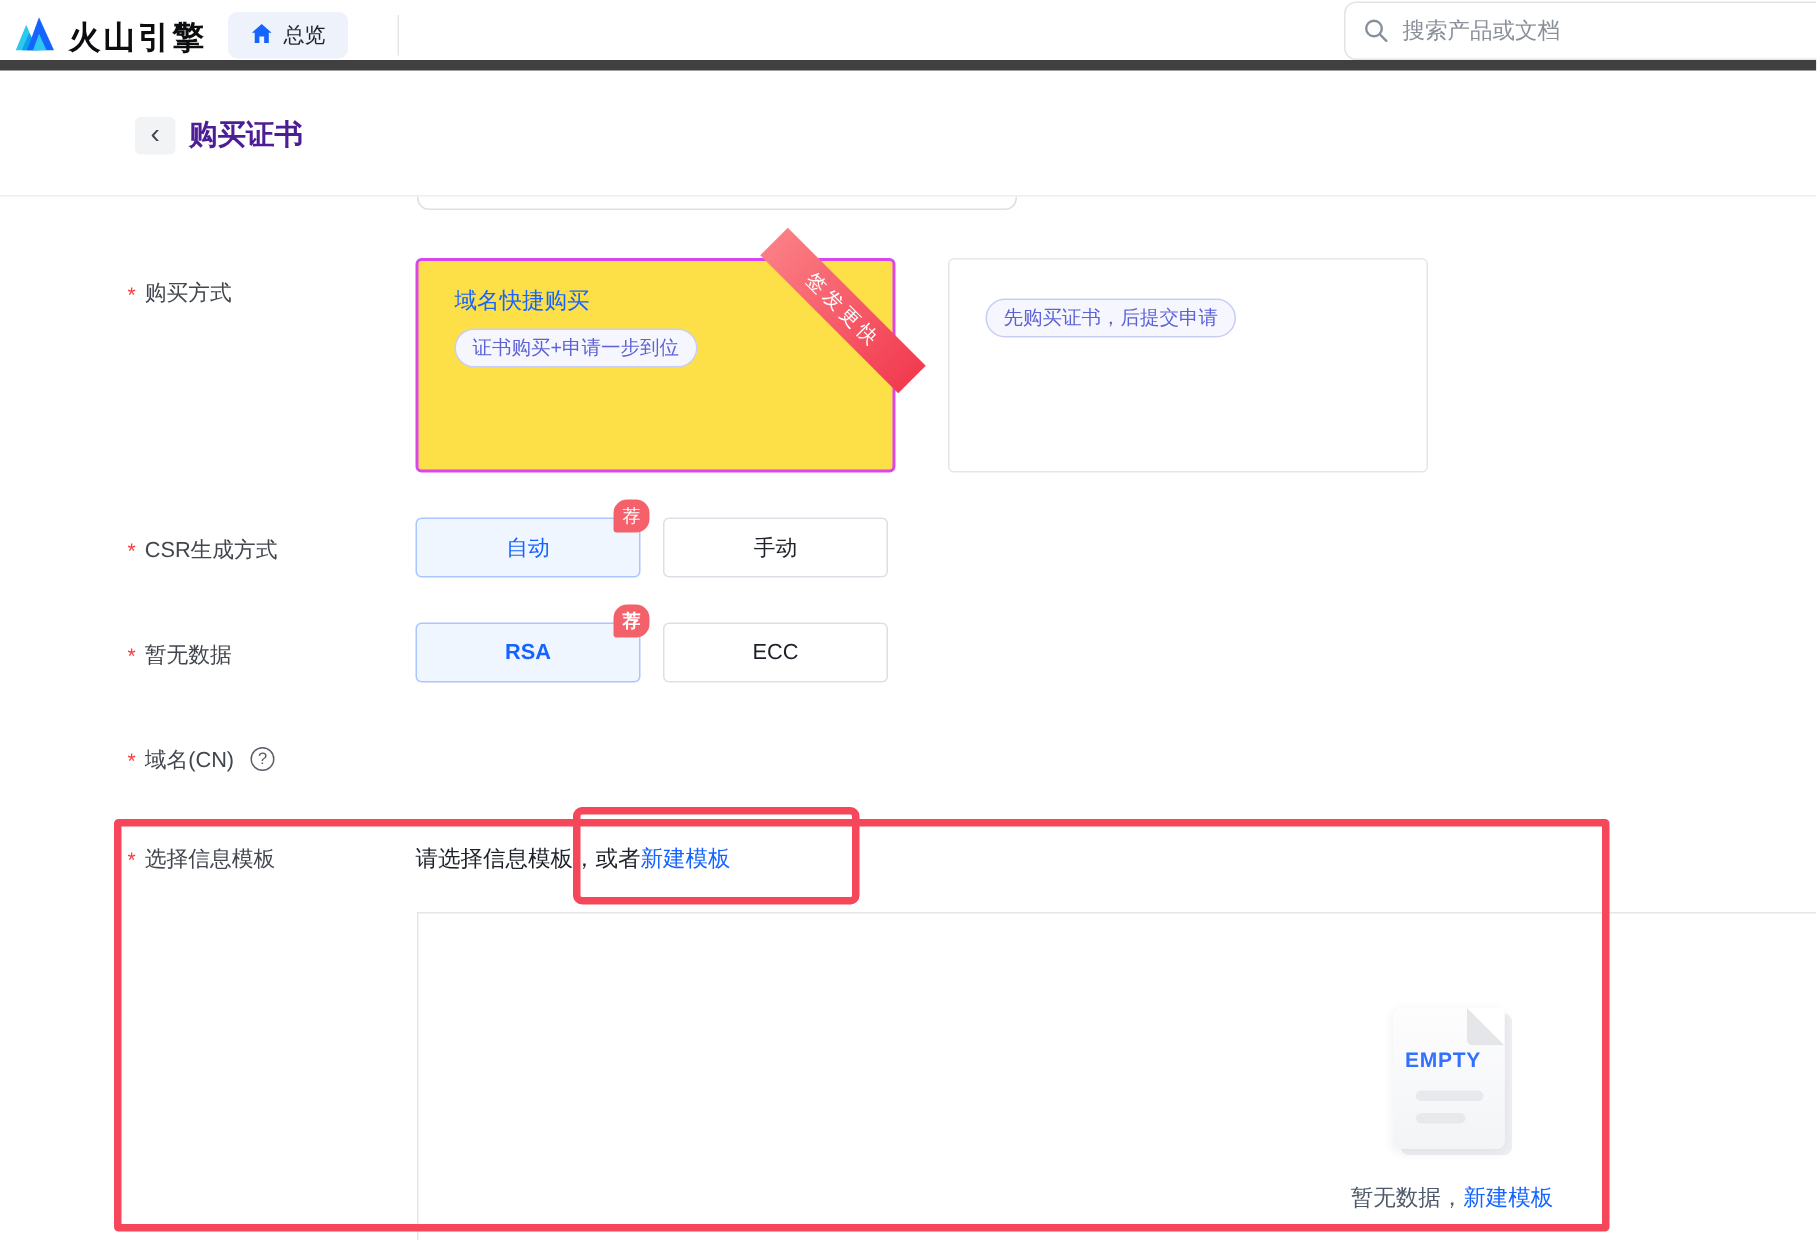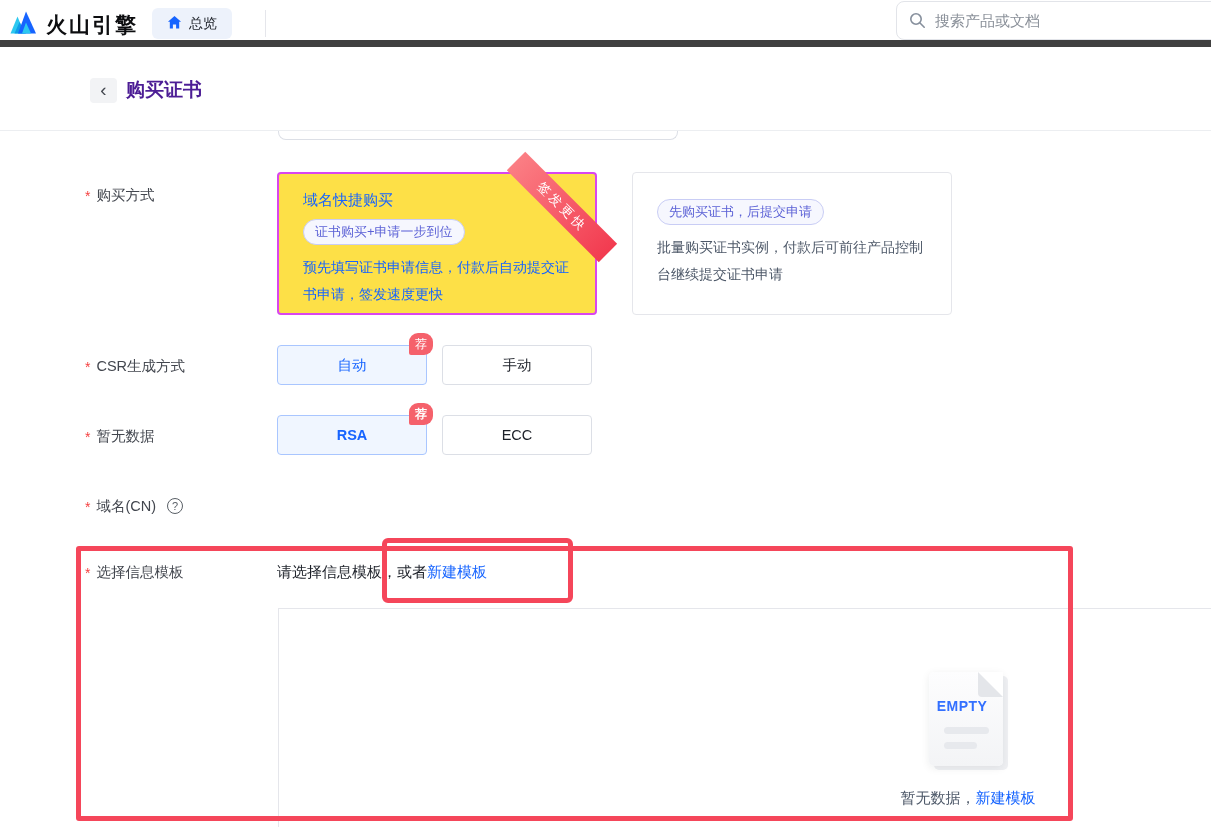--- a/index.html
+++ b/index.html
@@ -122,29 +122,27 @@
   <div class="partial-input"></div>
 
   <div class="field-label" style="top:186px;">
     <span class="req">*</span>
     <span>购买方式</span>
   </div>
 
   <div class="pm-card selected">
     <div class="pm-title">域名快捷购买</div>
     <div><span class="pm-tag">证书购买+申请一步到位</span></div>
-    <div class="pm-desc">预先填写证书申请信息，付款后自动提交证书申请，签发速度更快</div>
     <div class="ribbon-fold fold-a"></div>
     <div class="ribbon-fold fold-b"></div>
     <div class="ribbon-strip">签发更快</div>
   </div>
 
   <div class="pm-card plain">
     <div><span class="pm-tag">先购买证书，后提交申请</span></div>
-    <div class="pm-desc">批量购买证书实例，付款后可前往产品控制台继续提交证书申请</div>
   </div>
 
   <div class="field-label" style="top:357px;">
     <span class="req">*</span>
     <span>CSR生成方式</span>
   </div>
   <div class="opt-btn selected" style="left:277px; top:345px;">
     <span>自动</span>
     <span class="rec-badge">荐</span>
   </div>

